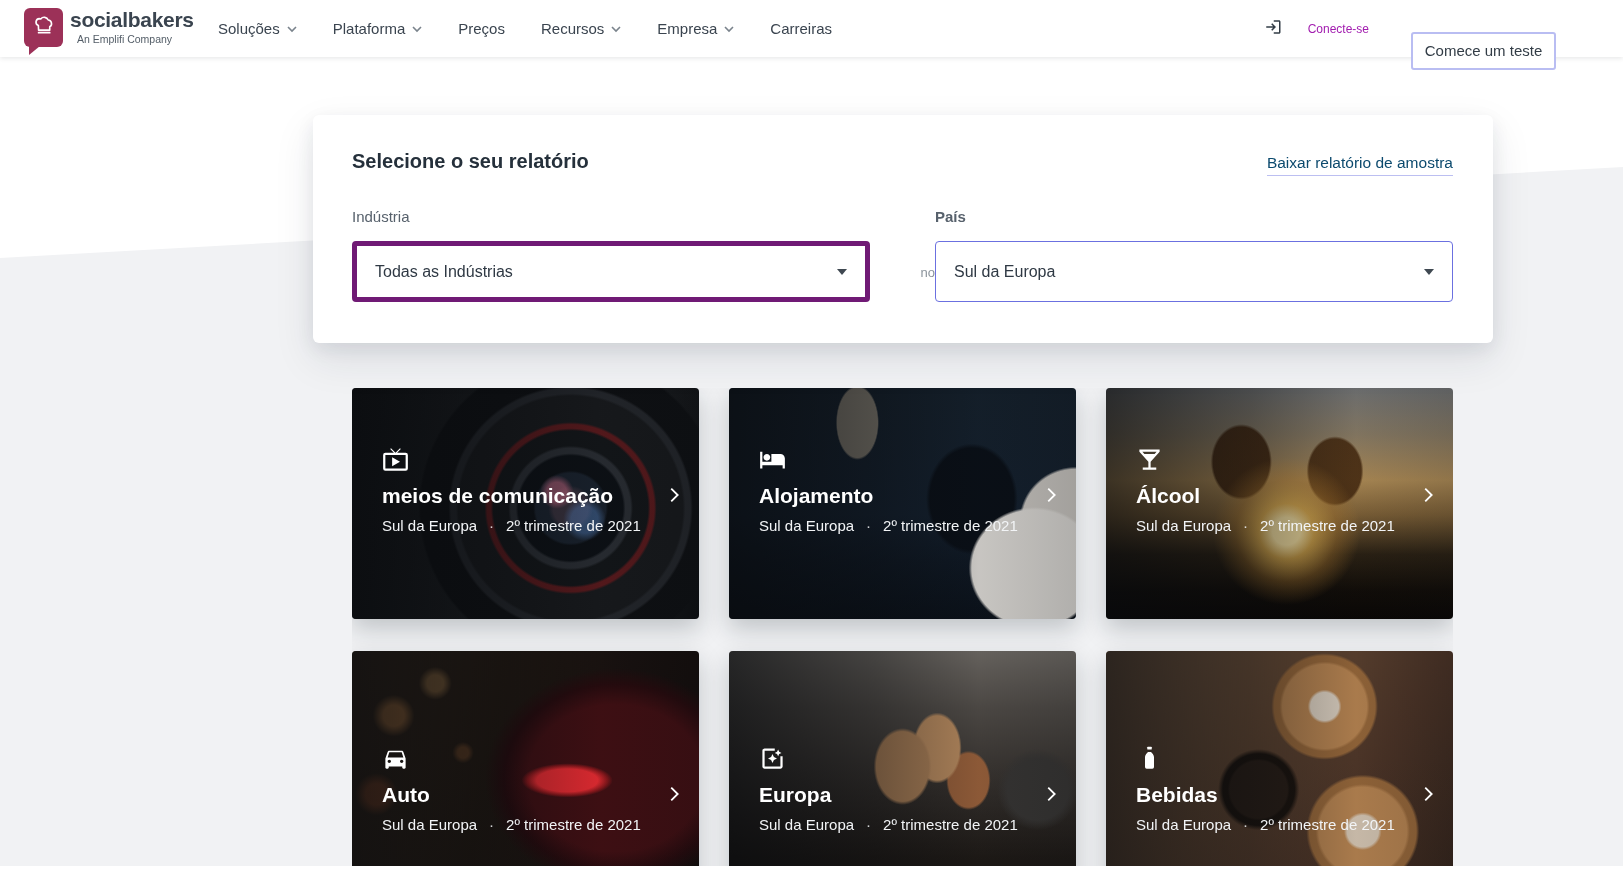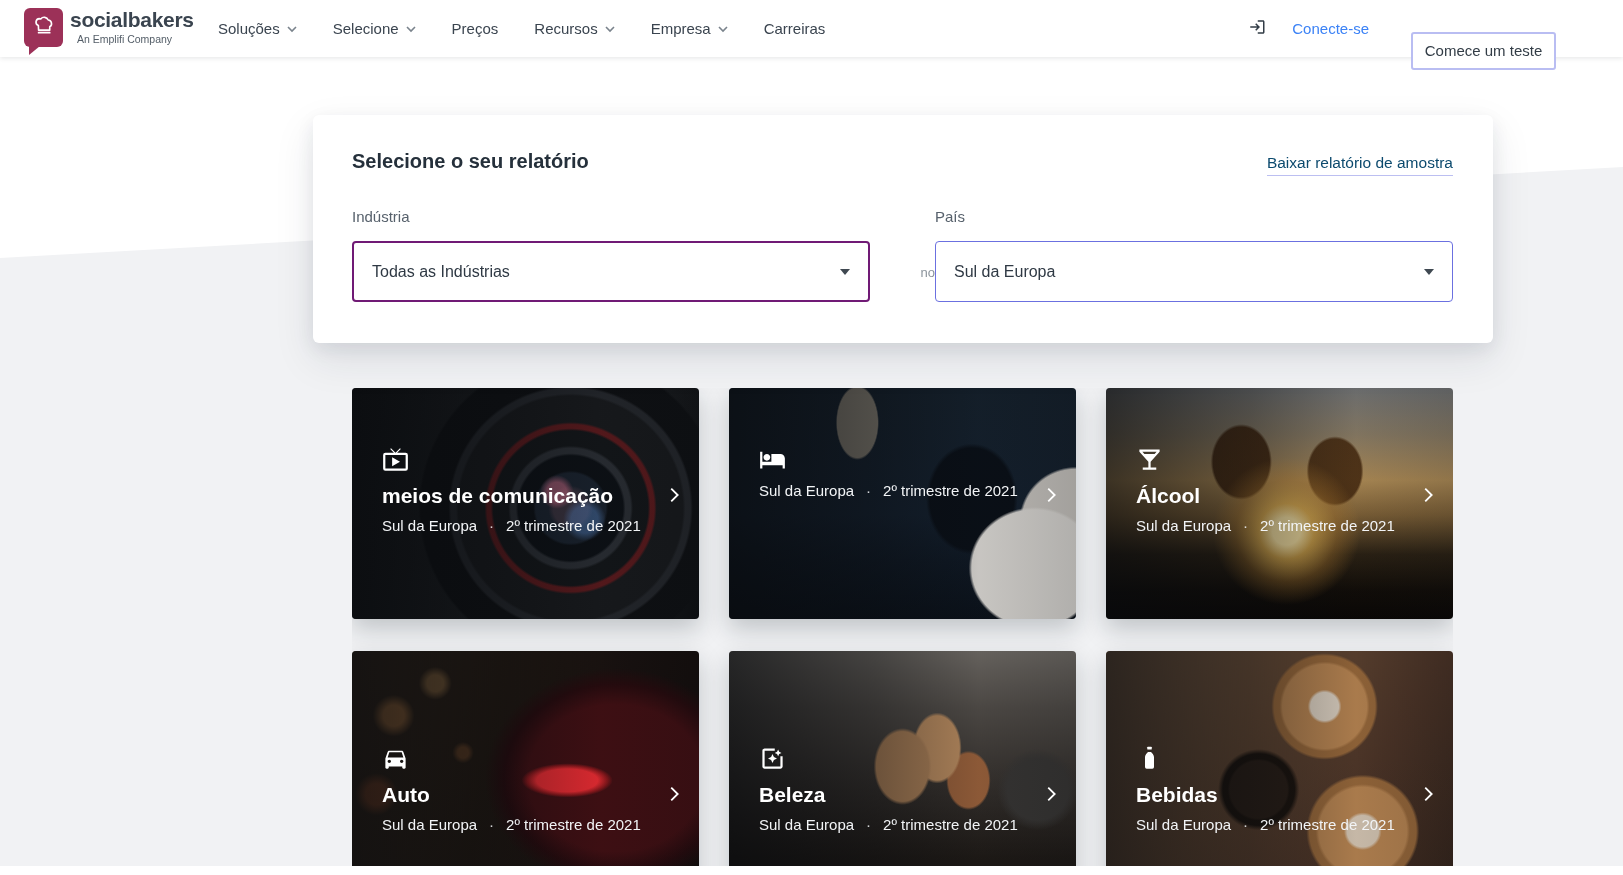--- a/index.html
+++ b/index.html
@@ -18,34 +18,34 @@
     display:flex; align-items:center; justify-content:center; }
   .logo-mark::after { content:""; position:absolute; left:5px; bottom:-8px; width:0; height:0;
     border-top:9px solid #9c3158; border-right:11px solid transparent; }
   .logo-text { margin-left:7px; display:flex; flex-direction:column; }
   .logo-name { font-size:21px; font-weight:700; color:#3a444f; letter-spacing:-.3px; line-height:24px; }
   .logo-tag { font-size:10.5px; color:#535d67; padding-left:7px; margin-top:1px; }
   .nav-list { position:absolute; left:218px; top:0; height:57px; display:flex; align-items:center; gap:36px; }
   .nav-item { display:flex; align-items:center; gap:7px; font-size:15px; color:#3a444f; cursor:pointer; white-space:nowrap; }
   .nav-chevron { display:inline-flex; margin-top:2px; }
   .nav-right { position:absolute; right:67px; top:0; height:57px; display:flex; align-items:center; gap:42px; }
-  .login { display:flex; align-items:center; gap:26px; font-size:15px; color:#3b82f6; cursor:pointer; }
+  .login { display:flex; align-items:center; gap:26px; font-size:12px; color:#a21caf; cursor:pointer; }
   .cta-btn { width:145px; height:38px; background:#fff; border:2px solid #b9bdf2; border-radius:3px;
     font-size:15px; color:#323c46; font-family:inherit; cursor:pointer;margin-top:44px; }
 
   
   .selector-panel { position:absolute; left:313px; top:115px; width:1180px; height:228px; background:#fff;
     border-radius:6px; box-shadow:0 6px 18px rgba(30,40,60,.08), 0 16px 40px rgba(30,40,60,.10); z-index:5; }
   .panel-heading { position:absolute; left:39px; top:35px; font-size:20px; font-weight:700; color:#25303b; }
   .sample-link { position:absolute; right:40px; top:39px; font-size:15.5px; color:#0c4a6e; cursor:pointer;
     padding-bottom:3px; border-bottom:1px solid rgba(106,112,223,.45); }
   .field-label { position:absolute; top:93px; font-size:15px; color:#57616c; }
-  .label-industry { left:39px; } .label-country { left:622px; }
+  .label-industry { left:39px; } .label-country { left:622px;font-weight:bold; }
   .select-box { position:absolute; top:126px; width:518px; height:61px; background:#fff;
-    border:2px solid #701a75; border-radius:4px; display:flex; align-items:center; justify-content:space-between;
+    border:5px solid #701a75; border-radius:4px; display:flex; align-items:center; justify-content:space-between;
     padding:0 18px; font-size:16px; color:#2f3944; cursor:pointer; }
   .select-industry { left:39px; }
   .select-country { left:622px; border:1.5px solid #6b70e0; }
   .caret { width:0; height:0; border-left:5px solid transparent; border-right:5px solid transparent;
     border-top:6px solid #3f4851; }
   .connector { position:absolute; left:557px; top:150px; width:65px; text-align:right; font-size:13px; color:#8b939b; }
 
   
   .cards { position:absolute; left:352px; top:388px; width:1101px; height:478px; overflow:hidden; z-index:4; }
   .card { position:absolute; width:347px; height:231px; border-radius:4px; overflow:hidden; cursor:pointer;
@@ -125,21 +125,21 @@
     <nav class="nav-list">
       <div class="nav-item">
         <span>Soluções</span>
         <span class="nav-chevron">
             <svg width="10" height="7" viewBox="0 0 10 7">
               <path d="M1 1l4 4 4-4" stroke="#7a838c" stroke-width="1.6" fill="none"></path>
             </svg>
           </span>
       </div>
       <div class="nav-item">
-        <span>Selecione</span>
+        <span>Plataforma</span>
         <span class="nav-chevron">
             <svg width="10" height="7" viewBox="0 0 10 7">
               <path d="M1 1l4 4 4-4" stroke="#7a838c" stroke-width="1.6" fill="none"></path>
             </svg>
           </span>
       </div>
       <div class="nav-item">
         <span>Preços</span>
       </div>
       <div class="nav-item">
@@ -214,20 +214,21 @@
             <path d="M9 5l7 7-7 7" stroke="#fff" stroke-width="2"></path>
           </svg></span>
     </div>
 
     <div class="card row1 c1 bg-lodging">
       <div class="overlay"></div>
       <div class="content">
         <svg class="card-icon" viewBox="0 0 24 24" fill="#fff">
             <path d="M7 13c1.66 0 3-1.34 3-3S8.66 7 7 7s-3 1.34-3 3 1.34 3 3 3zm12-6h-8v7H3V5H1v15h2v-3h18v3h2v-9c0-2.21-1.79-4-4-4z"></path>
           </svg>
+        <div class="card-title">Alojamento</div>
         <div class="card-sub">
           <span>Sul da Europa</span>
           <span class="sep">·</span>
           <span>2º trimestre de 2021</span>
         </div>
       </div>
       <span class="chev"><svg width="22" height="22" viewBox="0 0 24 24" fill="none">
             <path d="M9 5l7 7-7 7" stroke="#fff" stroke-width="2"></path>
           </svg></span>
     </div>
@@ -267,21 +268,21 @@
             <path d="M9 5l7 7-7 7" stroke="#fff" stroke-width="2"></path>
           </svg></span>
     </div>
 
     <div class="card row2 c4 bg-beauty">
       <div class="overlay"></div>
       <div class="content">
         <svg class="card-icon" viewBox="0 0 24 24" fill="#fff">
             <path d="M19.02 10v9H5V5h9V3H5.02c-1.1 0-2 .9-2 2v14c0 1.1.9 2 2 2H19c1.1 0 2-.9 2-2v-9h-1.98zM17 10l.94-2.06L20 7l-2.06-.94L17 4l-.94 2.06L14 7l2.06.94zm-3.75.75L12 8l-1.25 2.75L8 12l2.75 1.25L12 16l1.25-2.75L16 12z"></path>
           </svg>
-        <div class="card-title">Beleza</div>
+        <div class="card-title">Europa</div>
         <div class="card-sub">
           <span>Sul da Europa</span>
           <span class="sep">·</span>
           <span>2º trimestre de 2021</span>
         </div>
       </div>
       <span class="chev"><svg width="22" height="22" viewBox="0 0 24 24" fill="none">
             <path d="M9 5l7 7-7 7" stroke="#fff" stroke-width="2"></path>
           </svg></span>
     </div>

